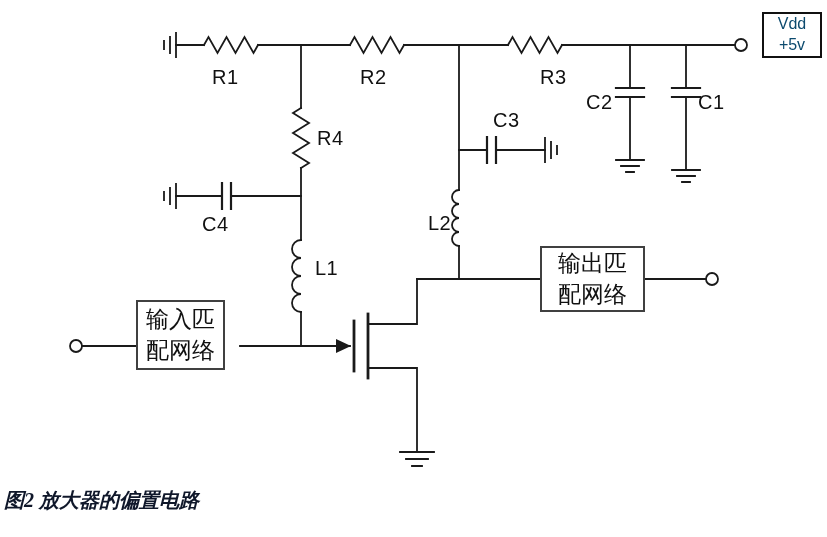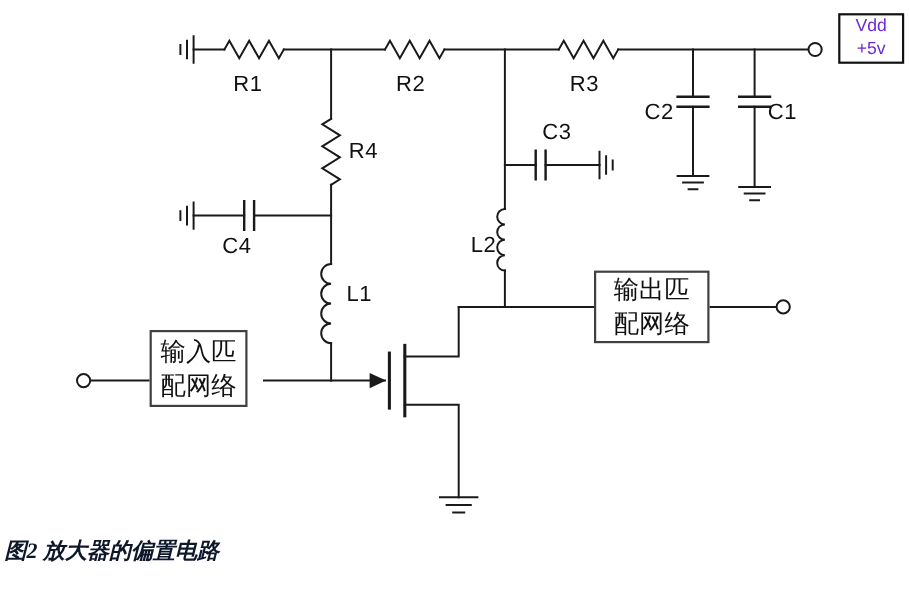--- a/index.html
+++ b/index.html
@@ -6,21 +6,21 @@
   html,body { background:#ffffff; font-family:"Liberation Sans", sans-serif; }
   .stage { position:relative; width:827px; height:537px; background:#ffffff; overflow:hidden; }
   .stage svg { position:absolute; left:0; top:0; }
   .label { position:absolute; font-size:20px; color:#111; letter-spacing:0.5px; }
   .netbox { position:absolute; border:2px solid #404040; background:#fff;
             display:flex; align-items:center; justify-content:center; }
   .cjk { display:block; width:3em; font-size:23px; line-height:1.35; text-align:center;
          color:#111; word-break:break-all; }
   .vddbox { position:absolute; left:762px; top:12px; width:60px; height:46px;
             border:2px solid #111; background:#fff; display:flex; flex-direction:column;
-            align-items:center; justify-content:center; font-size:16px; line-height:1.3; color:#6d28d9; }
+            align-items:center; justify-content:center; font-size:16px; line-height:1.3; color:#0c4a6e; }
   .caption { position:absolute; left:4px; top:487px; font-family:"Liberation Serif", serif;
              font-style:italic; font-weight:bold; font-size:20px; color:#0f172a; }
 </style>
 </head>
 <body>
 
 <div class="stage">
 
   <svg width="827" height="480" viewBox="0 0 827 480">
     <g stroke="#1a1a1a" stroke-width="1.8" fill="none" stroke-linecap="square">
@@ -69,21 +69,21 @@
       <polygon points="336,339 351,346 336,353" fill="#1a1a1a" stroke="none"></polygon>
 
       <circle cx="76" cy="346" r="6" fill="#fff"></circle>
       <circle cx="712" cy="279" r="6" fill="#fff"></circle>
       <circle cx="741" cy="45" r="6" fill="#fff"></circle>
     </g>
   </svg>
 
   <div class="label" style="left:212px;top:66px">R1</div>
   <div class="label" style="left:360px;top:66px">R2</div>
-  <div class="label" style="left:518px;top:66px">R3</div>
+  <div class="label" style="left:540px;top:66px">R3</div>
   <div class="label" style="left:317px;top:127px">R4</div>
   <div class="label" style="left:586px;top:91px">C2</div>
   <div class="label" style="left:698px;top:91px">C1</div>
   <div class="label" style="left:493px;top:109px">C3</div>
   <div class="label" style="left:202px;top:213px">C4</div>
   <div class="label" style="left:315px;top:257px">L1</div>
   <div class="label" style="left:428px;top:212px">L2</div>
 
   <div class="netbox" style="left:136px;top:300px;width:89px;height:70px">
     <span class="cjk">输入匹配网络</span>

